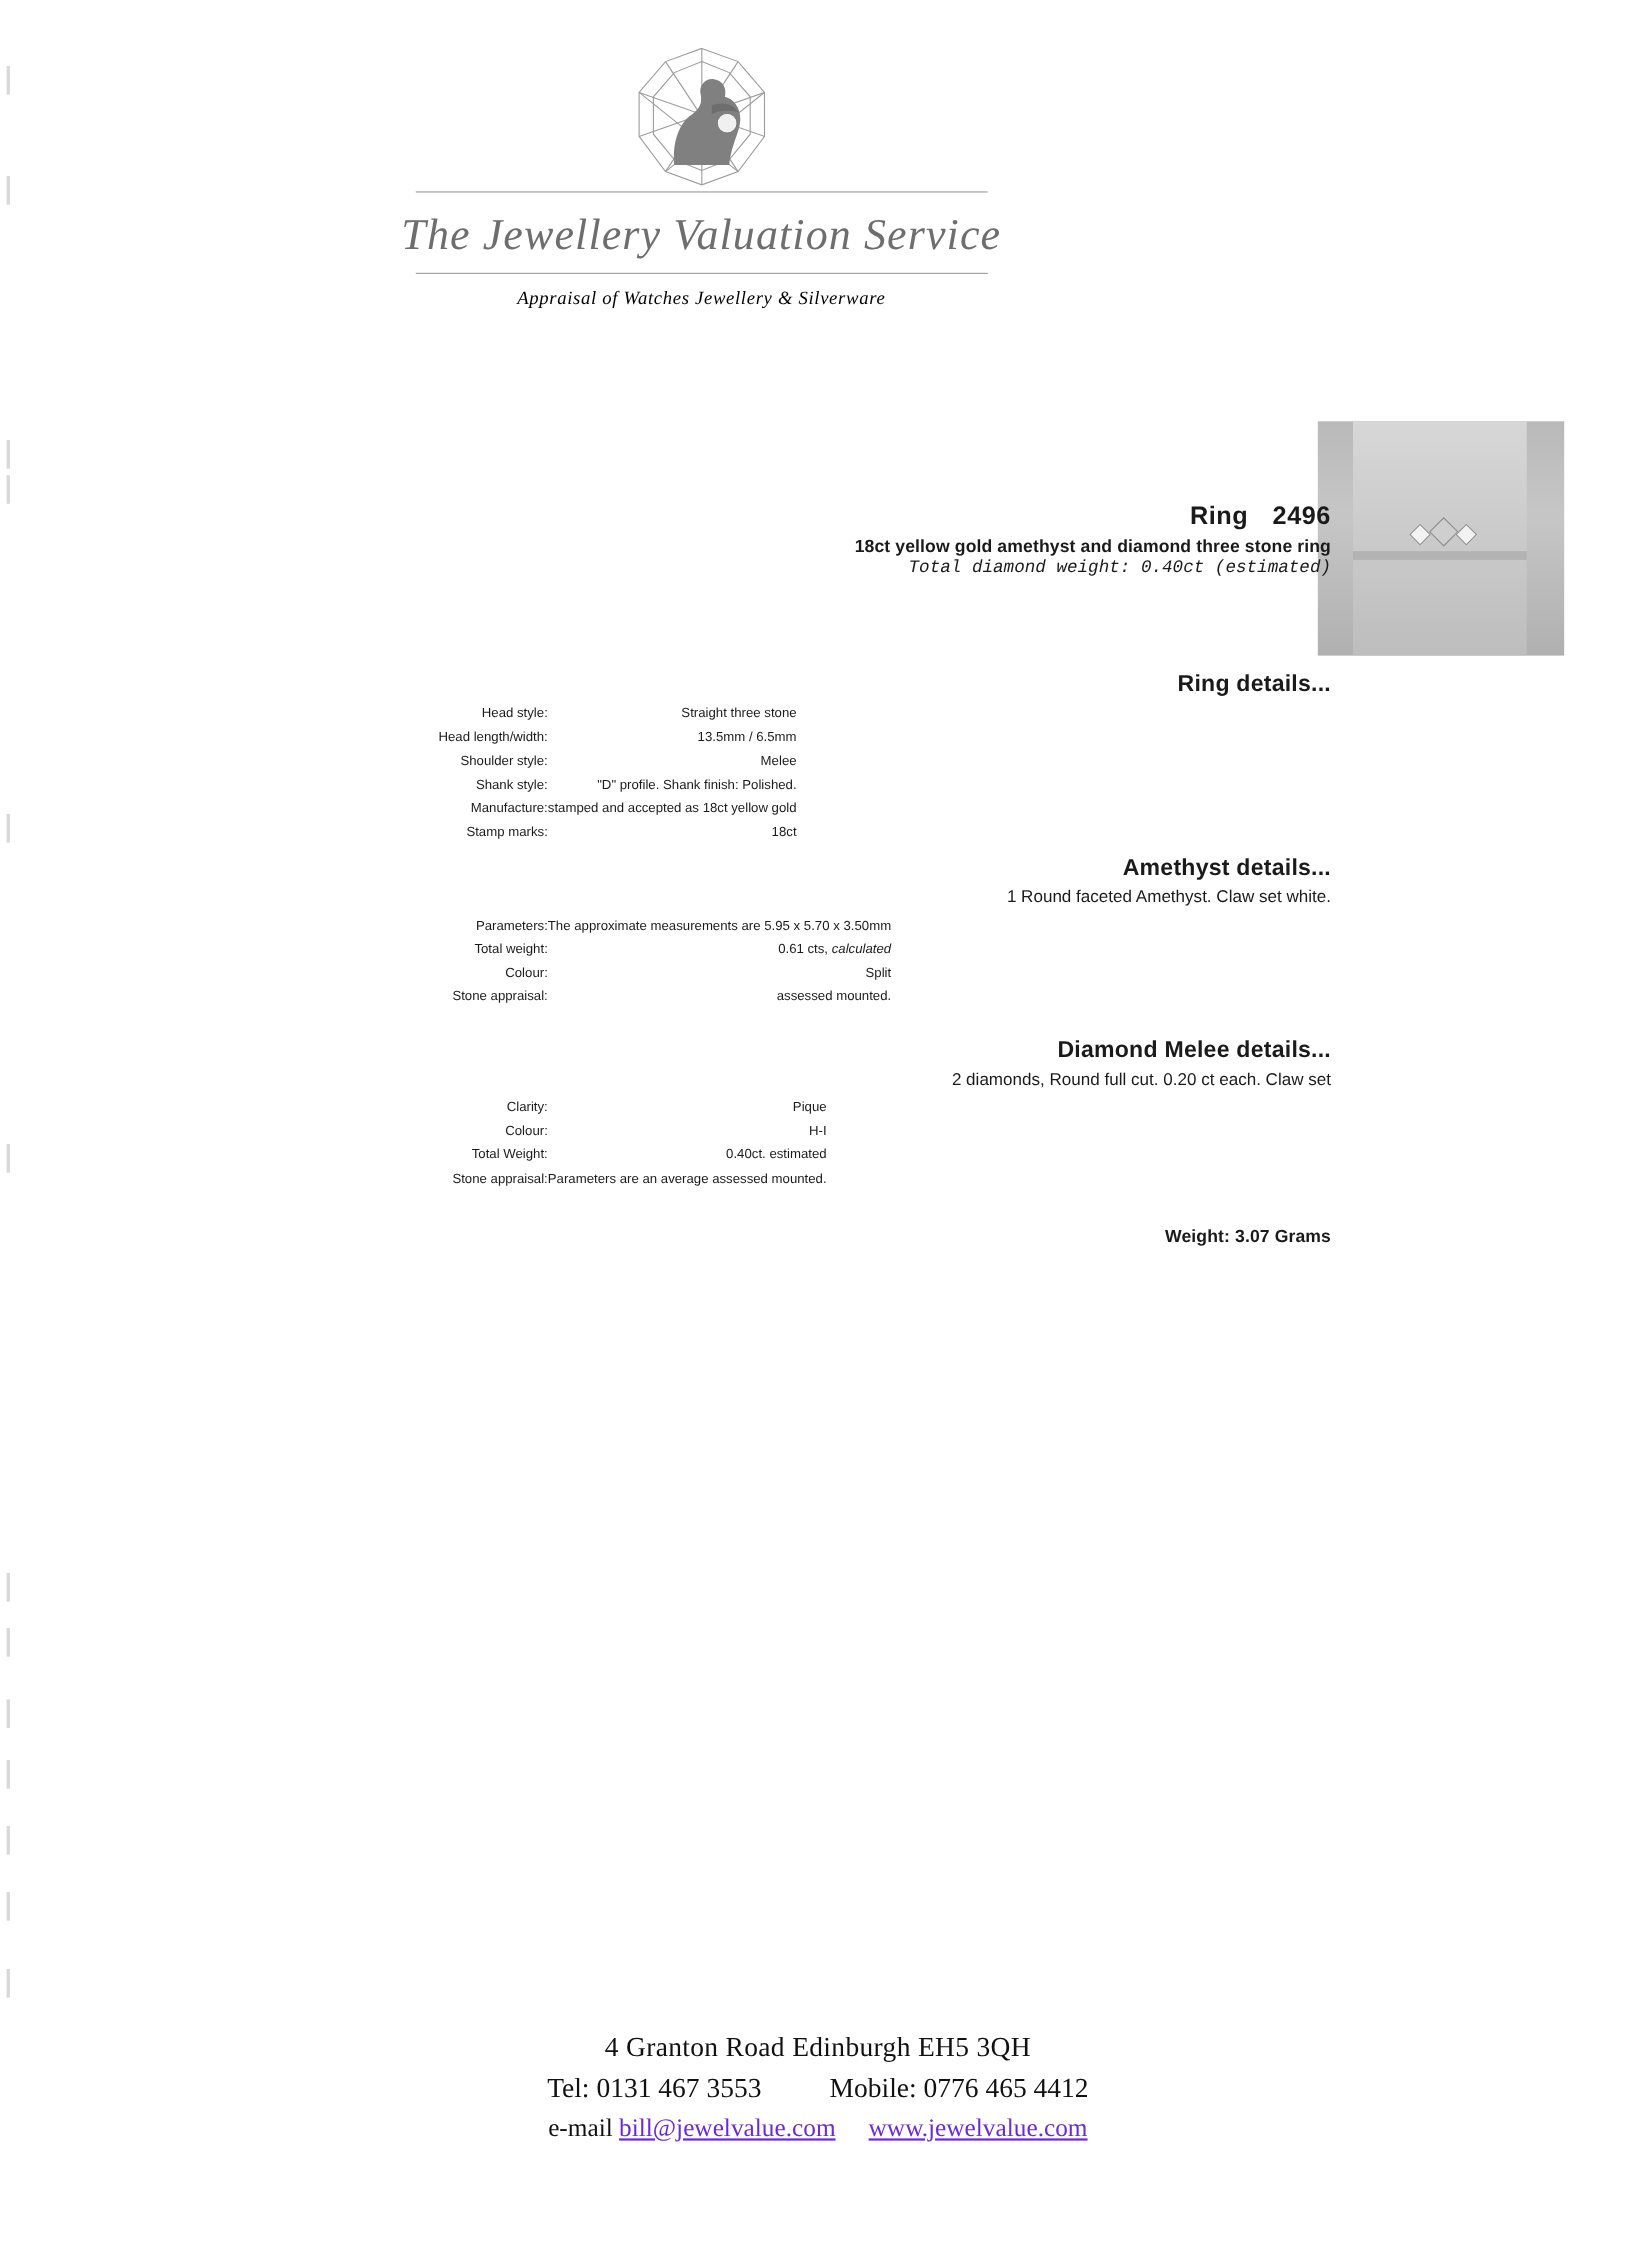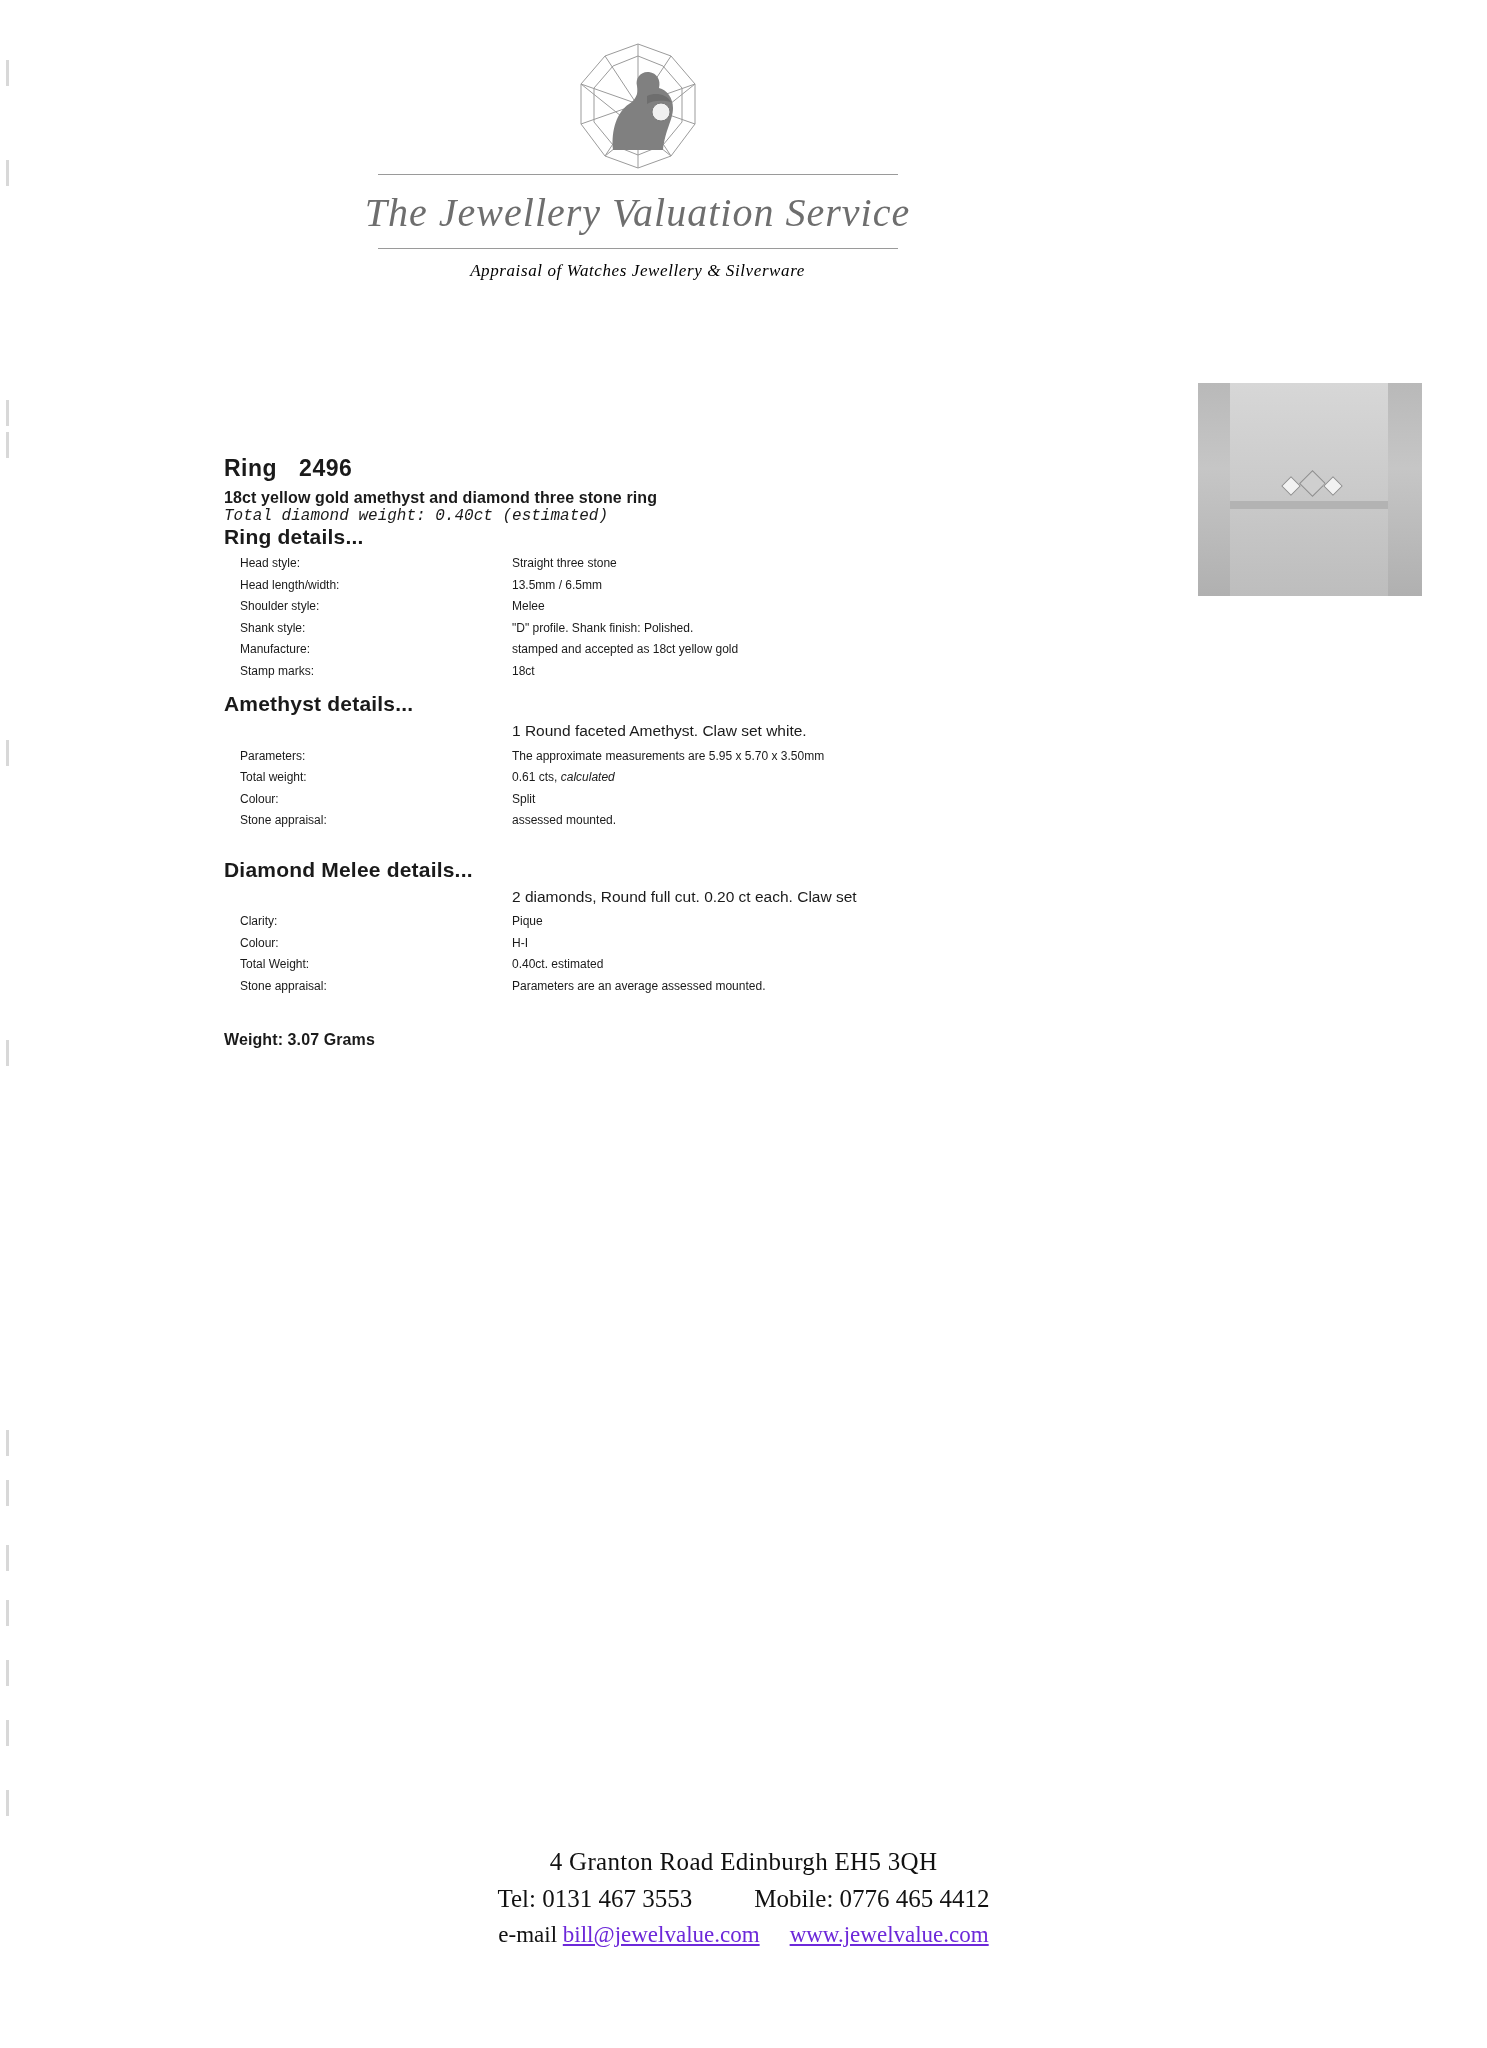--- a/index.html
+++ b/index.html
@@ -114,23 +114,24 @@
     border: 1px solid #8e8e8e;
     transform: rotate(45deg);
   }
   .photo .ring .s1 { left: 2px;  top: 10px; width: 12px; height: 12px; }
   .photo .ring .s2 { left: 21px; top: 5px;  width: 17px; height: 17px; background:#cfcfcf;}
   .photo .ring .s3 { left: 44px; top: 10px; width: 12px; height: 12px; }
 
   
   .content {
     position: absolute;
-    left: 224px;
+    left: 210px;
     top: 455px;
     width: 1000px;
+    text-align: right;
   }
 
   .ring-title {
     font-size: 23px;
     font-weight: bold;
     letter-spacing: .5px;
   }
   .ring-title .num { margin-left: 22px; }
 
   .ring-subtitle {
@@ -143,21 +144,21 @@
     font-size: 16px;
     font-style: italic;
     font-family: Liberation Mono, monospace;
   }
 
   .section-head {
     font-size: 21px;
     font-weight: bold;
     letter-spacing: .2px;
   }
-  .sec-ring   { }
+  .sec-ring   { margin-top: 85px; }
   .sec-amethyst { margin-top: 10px; }
   .sec-melee  { margin-top: 26px; }
 
   table.spec {
     border-collapse: collapse;
     margin-top: 4px;
     margin-left: 6px;
   }
   table.spec td {
     font-size: 12px;

